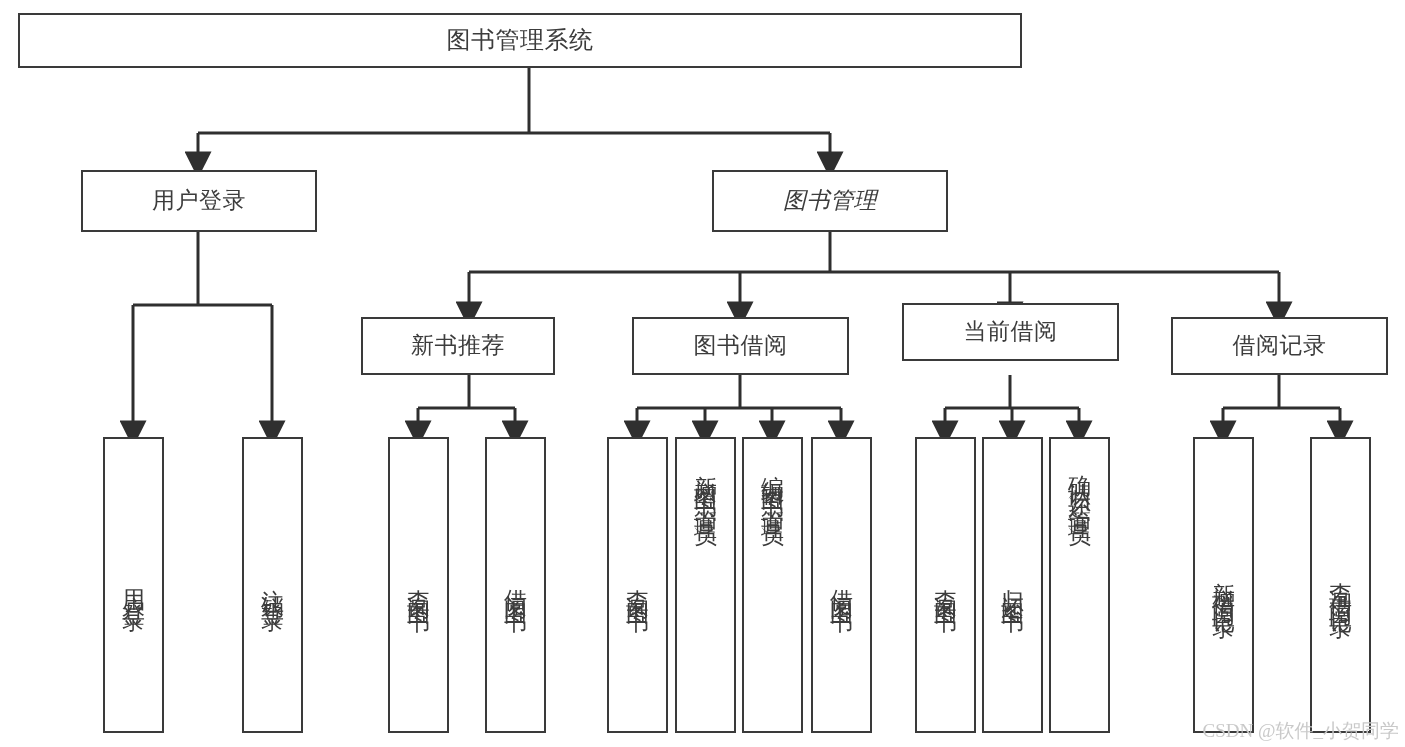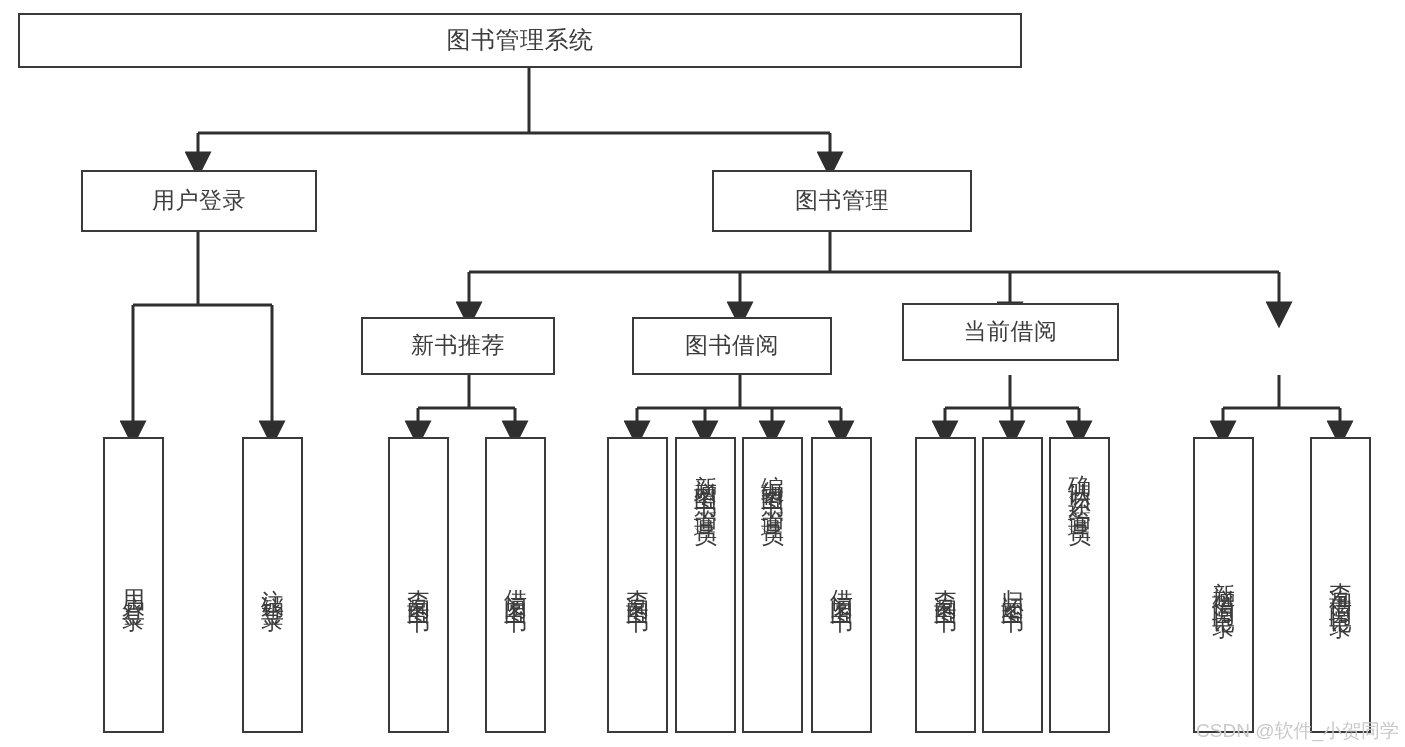--- a/index.html
+++ b/index.html
@@ -45,21 +45,21 @@
   }
   .node.vert.mid{align-items:center;padding-top:0;}
   #watermark{
     position:absolute;
     right:6px;
     bottom:3px;
     font-size:19px;
     color:#c9c9c9;
     z-index:5;
     white-space:nowrap;
-    font-family:Liberation Sans, sans-serif;
+    font-family:Liberation Serif, serif;
   }
 </style>
 </head>
 <body>
 
 <div id="diagram-root">
 
   <svg id="connectors" viewBox="0 0 1405 747">
     <defs>
       <marker id="arrow" markerWidth="9" markerHeight="9" refX="1.2" refY="4.5" orient="auto" markerUnits="strokeWidth">
@@ -110,32 +110,35 @@
     </g>
   </svg>
 
   <div class="node root horiz" style="left:18px;top:13px;width:1004px;height:55px;">
     <span class="label">图书管理系统</span>
   </div>
 
   <div class="node horiz" style="left:81px;top:170px;width:236px;height:62px;">
     <span class="label">用户登录</span>
   </div>
-  <div class="node horiz" style="left:712px;top:170px;width:260px;height:62px;">
+  <div class="node horiz" style="left:712px;top:170px;width:236px;height:62px;font-style:italic;">
     <span class="label">图书管理</span>
   </div>
 
   <div class="node horiz" style="left:361px;top:317px;width:194px;height:58px;">
     <span class="label">新书推荐</span>
   </div>
-  <div class="node horiz" style="left:632px;top:317px;width:200px;height:58px;">
+  <div class="node horiz" style="left:632px;top:317px;width:217px;height:58px;">
     <span class="label">图书借阅</span>
   </div>
   <div class="node horiz" style="left:902px;top:303px;width:217px;height:58px;">
     <span class="label">当前借阅</span>
+  </div>
+  <div class="node horiz" style="left:1171px;top:317px;width:217px;height:58px;">
+    <span class="label">借阅记录</span>
   </div>
 
   <div class="node vert mid" style="left:103px;top:437px;width:61px;height:296px;">
     <span class="label">用户登录</span>
   </div>
   <div class="node vert mid" style="left:242px;top:437px;width:61px;height:296px;">
     <span class="label">注销登录</span>
   </div>
 
   <div class="node vert mid" style="left:388px;top:437px;width:61px;height:296px;">

